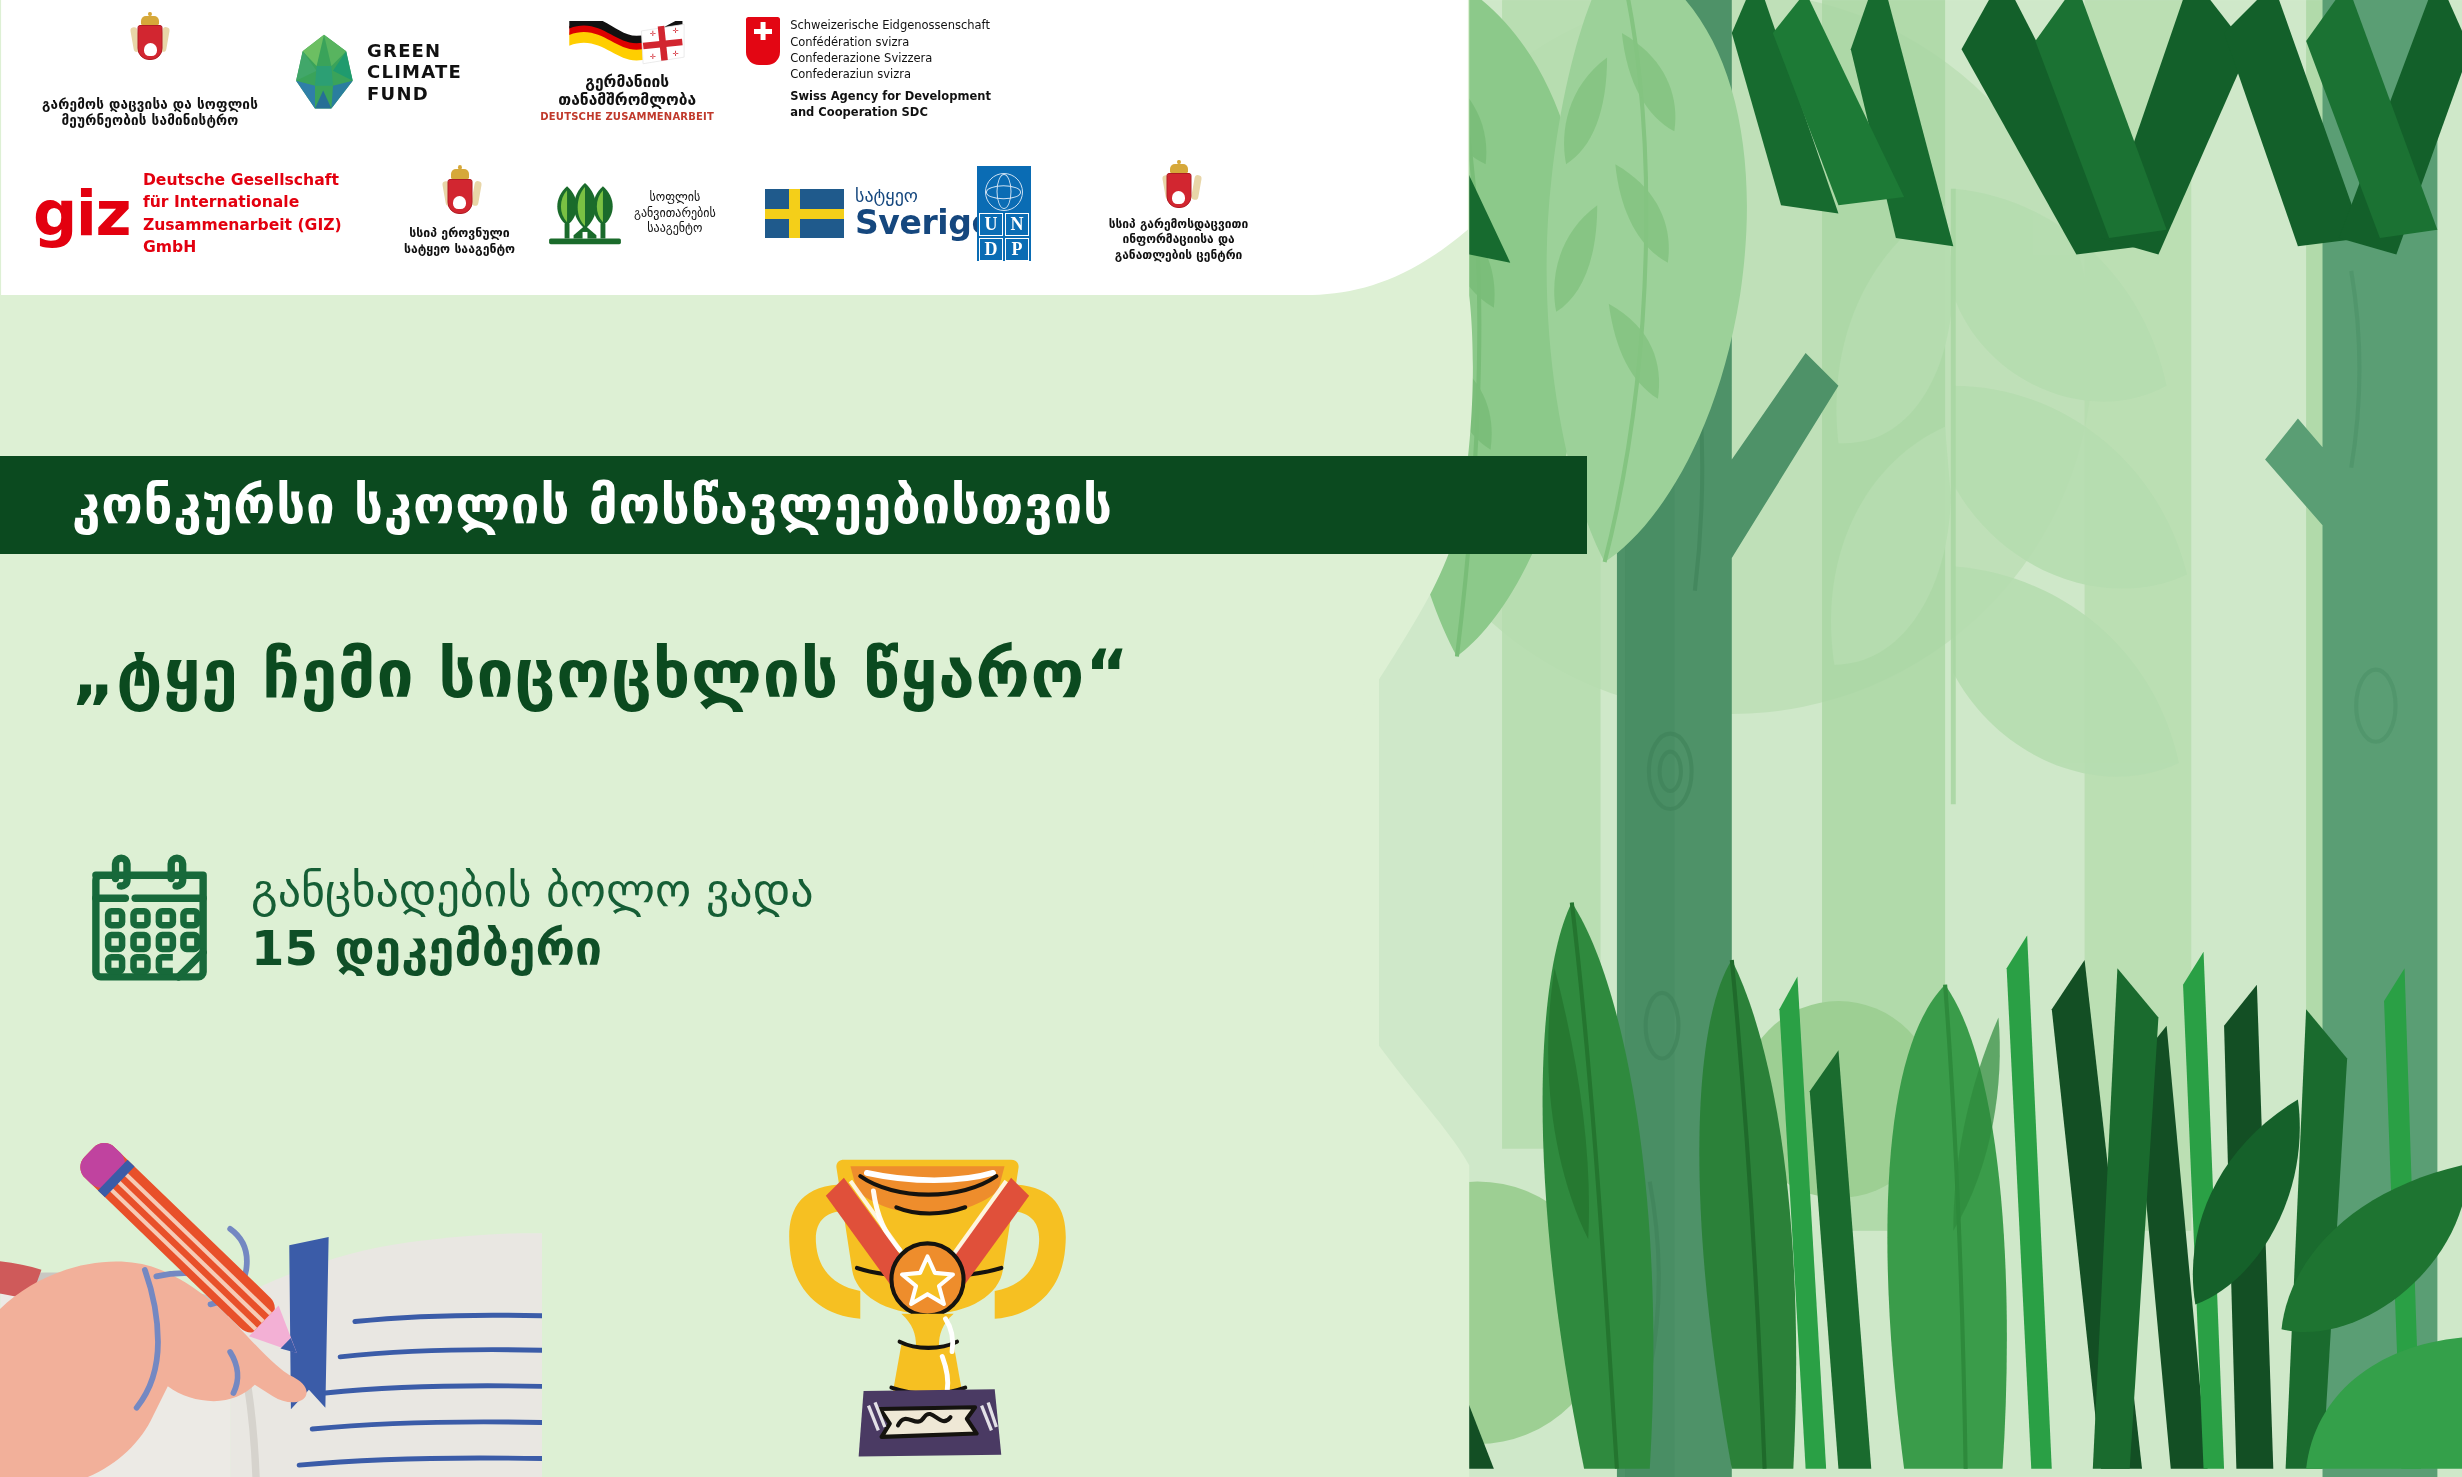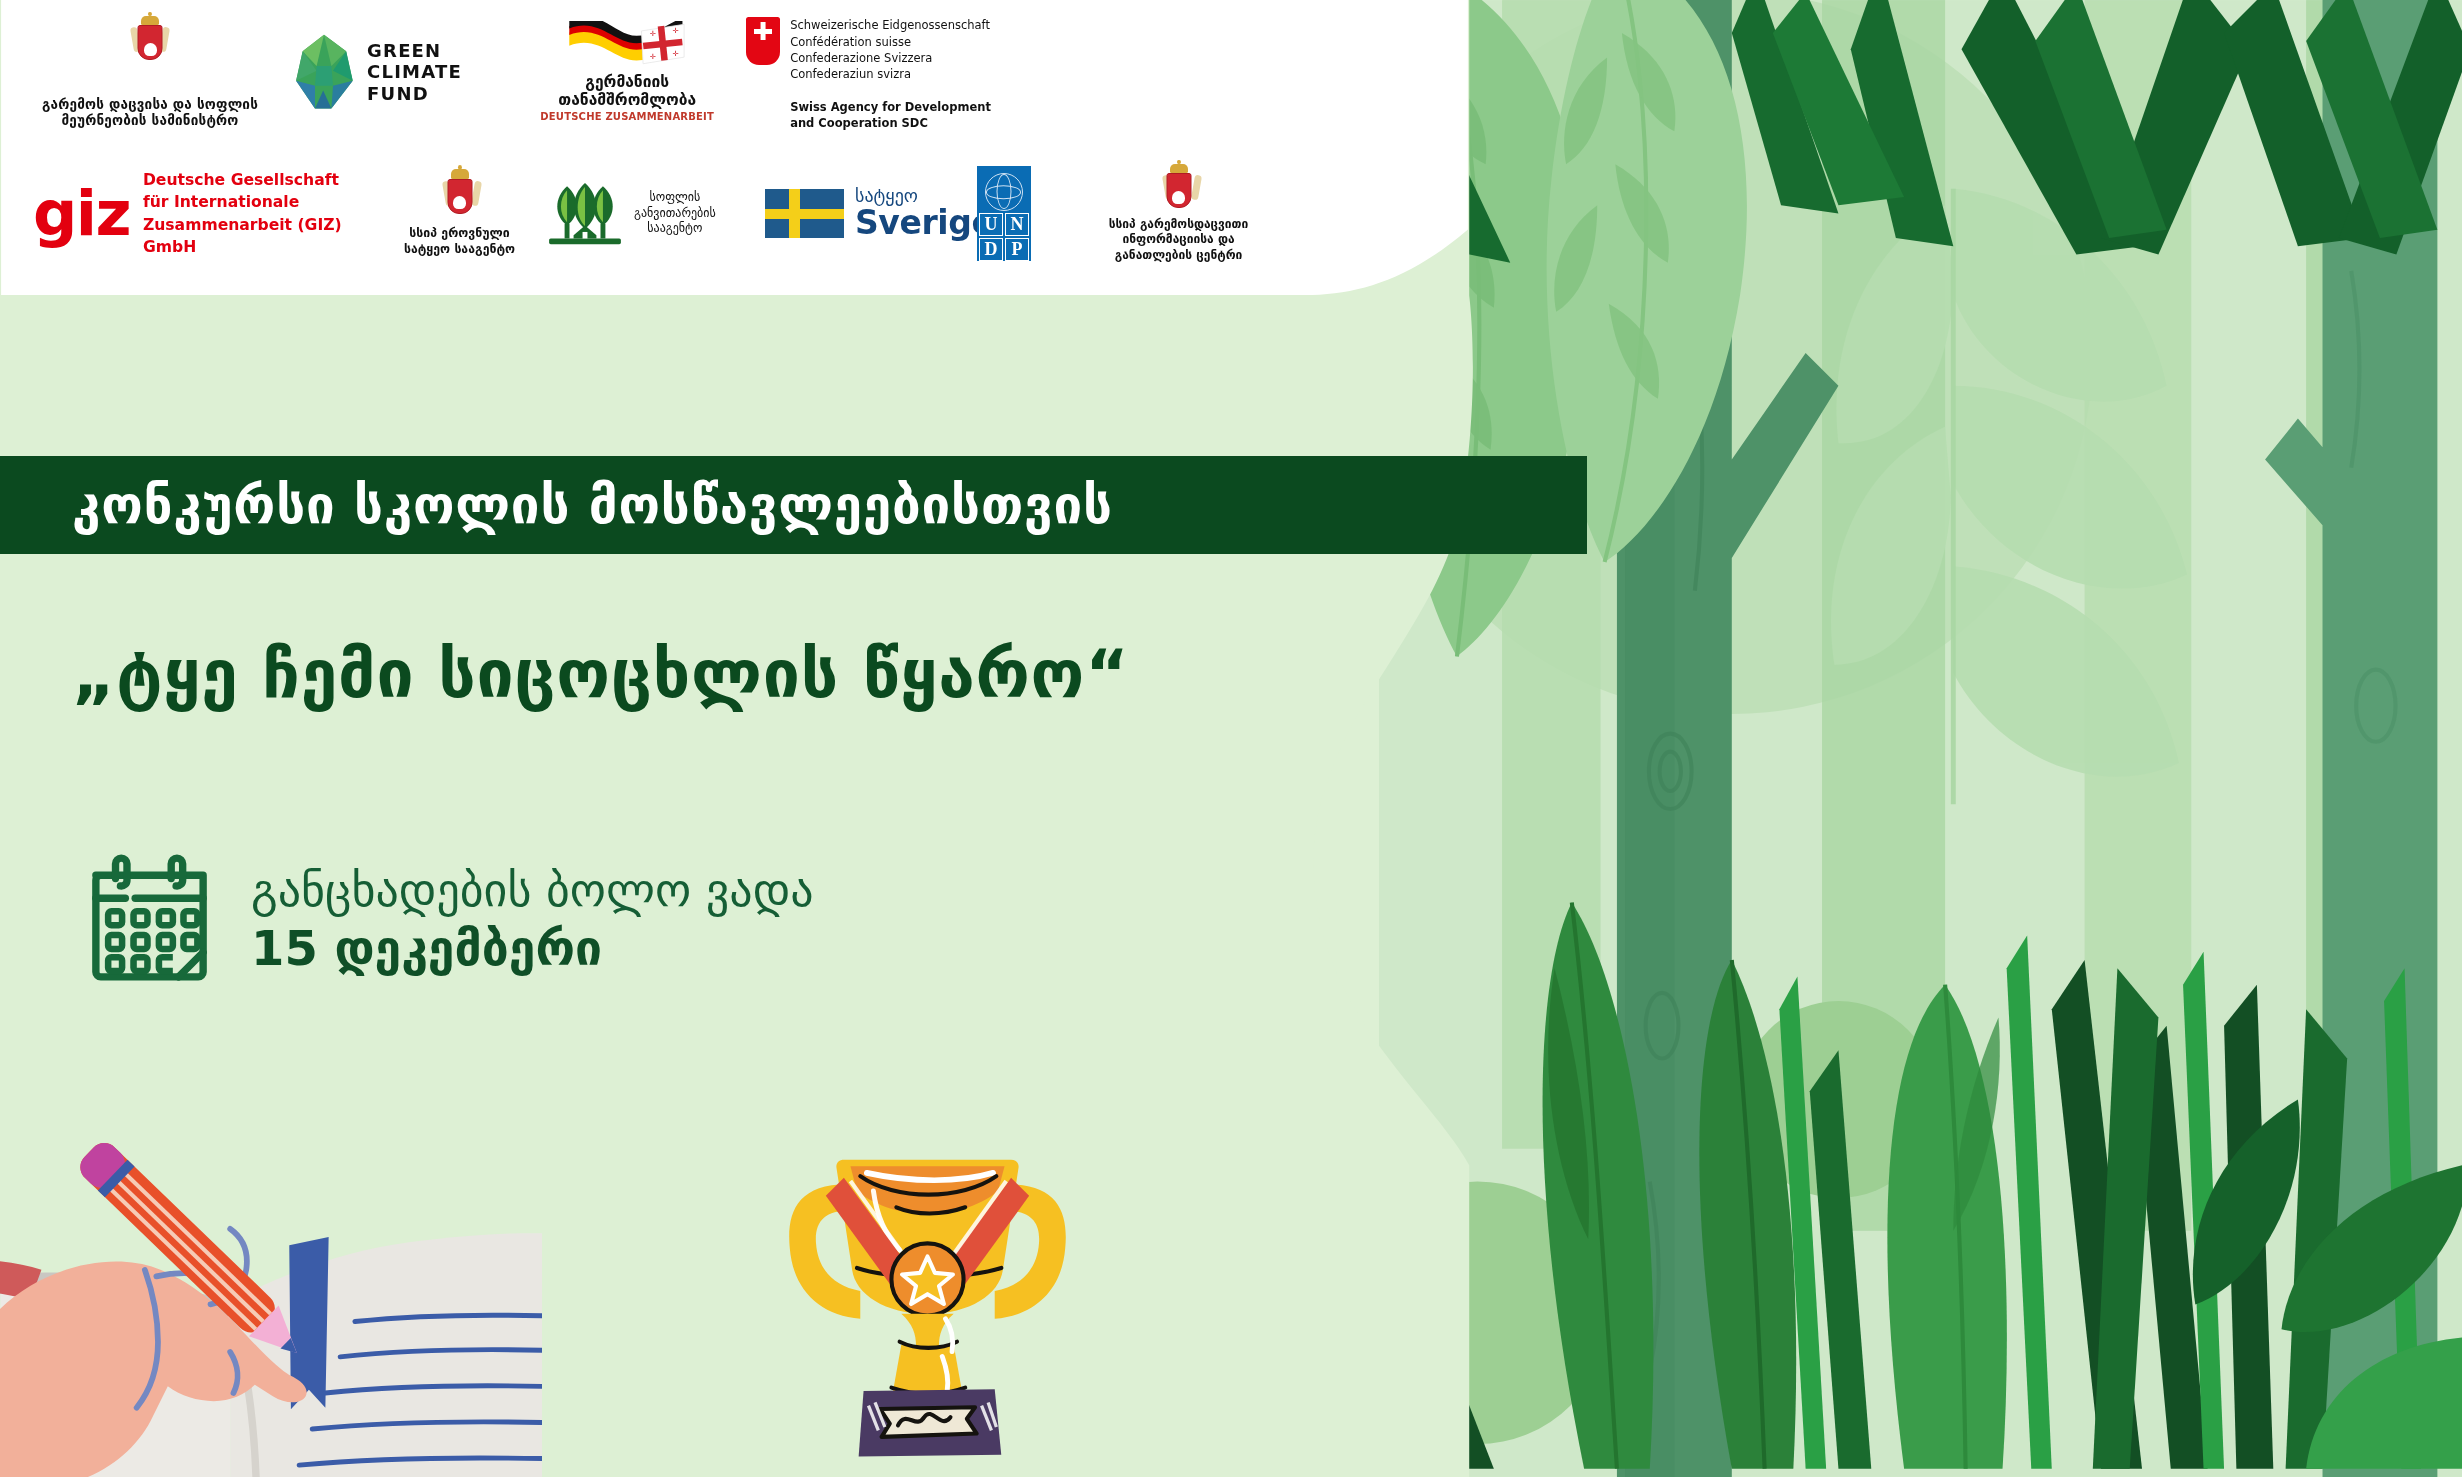--- a/index.html
+++ b/index.html
@@ -305,25 +305,25 @@
           <div>თანამშრომლობა</div>
         </div>
         <div class="lbl" style="font-size:10px;font-weight:bold;color:#c0392b;letter-spacing:0.2px;">DEUTSCHE ZUSAMMENARBEIT</div>
       </div>
 
       <div class="logo" style="width:271px;gap:9.8px;margin-left:8.2px;align-items:flex-start;padding-top:21.3px;">
         <div class="swiss-flag"></div>
         <div>
           <div class="lbl" style="font-size:11.5px;line-height:1.42;">
             <div>Schweizerische Eidgenossenschaft</div>
-            <div>Confédération suisse</div>
+            <div>Confédération svizra</div>
             <div>Confederazione Svizzera</div>
             <div>Confederaziun svizra</div>
           </div>
-          <div class="lbl" style="font-size:11.5px;font-weight:bold;line-height:1.4;margin-top:16px;">
+          <div class="lbl" style="font-size:11.5px;font-weight:bold;line-height:1.4;margin-top:5px;">
             <div>Swiss Agency for Development</div>
             <div>and Cooperation SDC</div>
           </div>
         </div>
       </div>
     </div>
 
     <div class="logorow" id="row2">
 
       <div class="logo" style="width:341px;gap:13px;">

